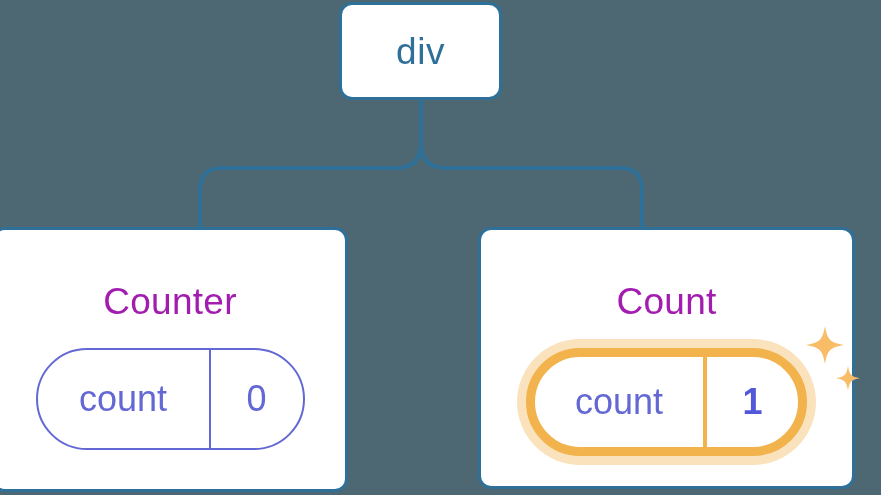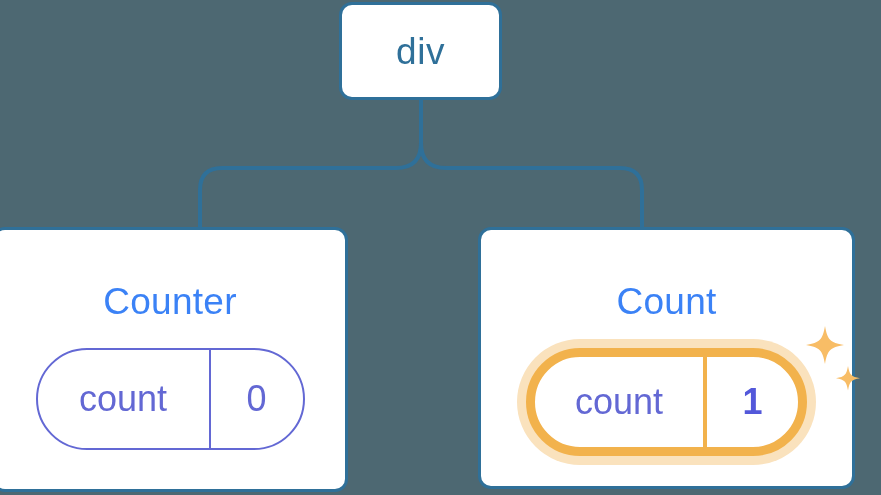--- a/index.html
+++ b/index.html
@@ -74,21 +74,21 @@
 
   .card-right {
     left: 478px;
     top: 227px;
     width: 377px;
     height: 262px;
   }
 
   .card-title {
     font-size: 37px;
-    color: #3b82f6;
+    color: #a21caf;
     line-height: 1;
     margin-top: 53px;
     letter-spacing: 0.3px;
     text-align: center;
   }
 
   
   .pill-wrap {
     position: relative;
     margin-top: 28px;

